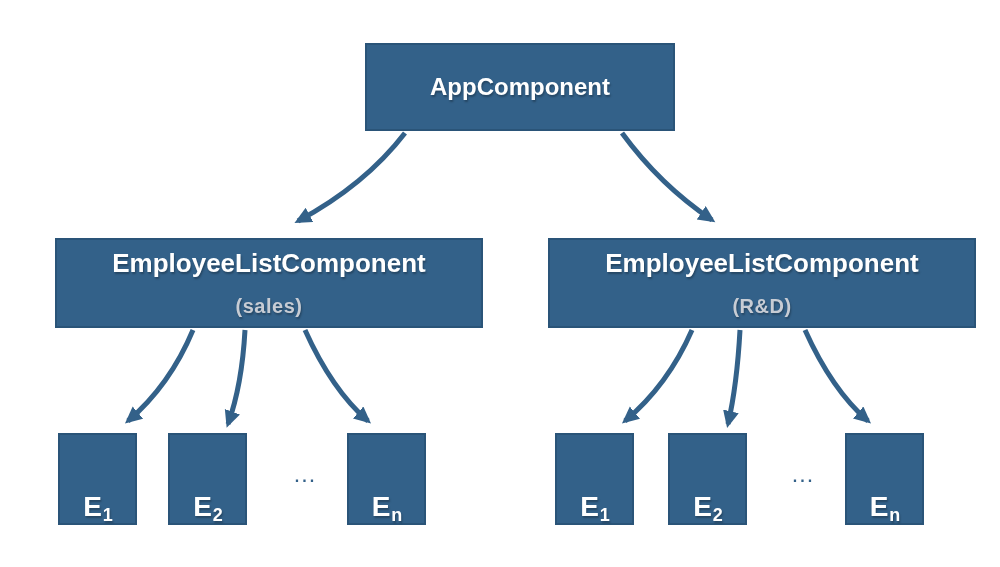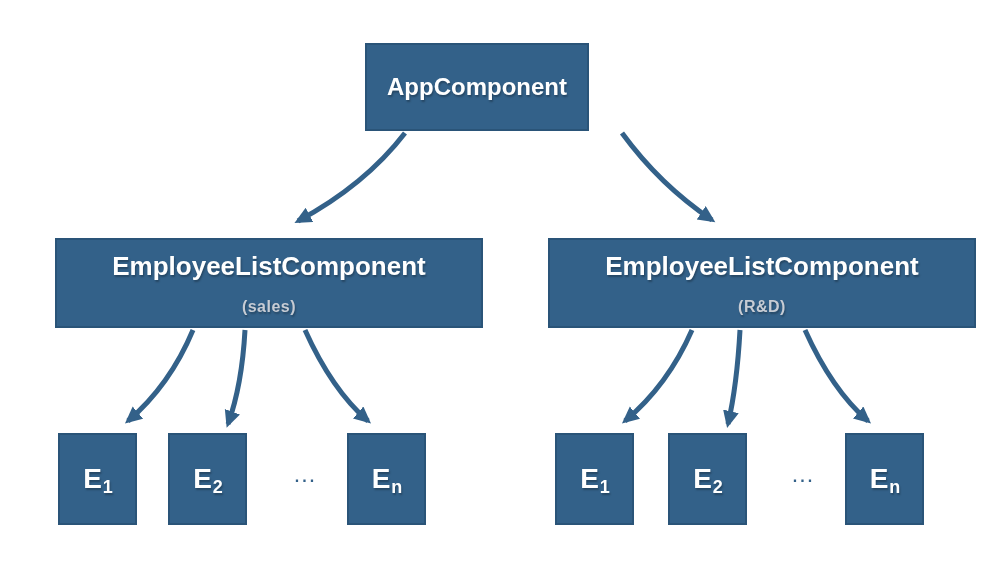--- a/index.html
+++ b/index.html
@@ -30,43 +30,44 @@
     flex-direction: column;
     align-items: center;
     justify-content: center;
     color: var(--title);
     font-weight: bold;
     text-shadow: 1px 2px 2px rgba(0,0,0,0.28);
   }
 
   .root-box {
     left: 365px; top: 43px;
-    width: 224px; height: 88px;
+    width: 310px; height: 88px;
     font-size: 24px;
   }
 
   .branch-box {
     top: 238px;
     width: 428px; height: 90px;
     font-size: 26px;
   }
   .branch-left  { left: 55px; }
   .branch-right { left: 548px; }
 
   .branch-sub {
-    font-size: 16px;
+    font-size: 20px;
     color: var(--subtitle);
     margin-top: 16px;
     letter-spacing: 0.5px;
   }
 
   .leaf-box {
     top: 433px;
     width: 79px; height: 92px;
     font-size: 28px;
+    justify-content: flex-end;
   }
   .leaf-box sub {
     font-size: 18px;
     vertical-align: baseline;
     position: relative;
     top: 5px;
     left: 1px;
   }
 
   .ellipsis {

